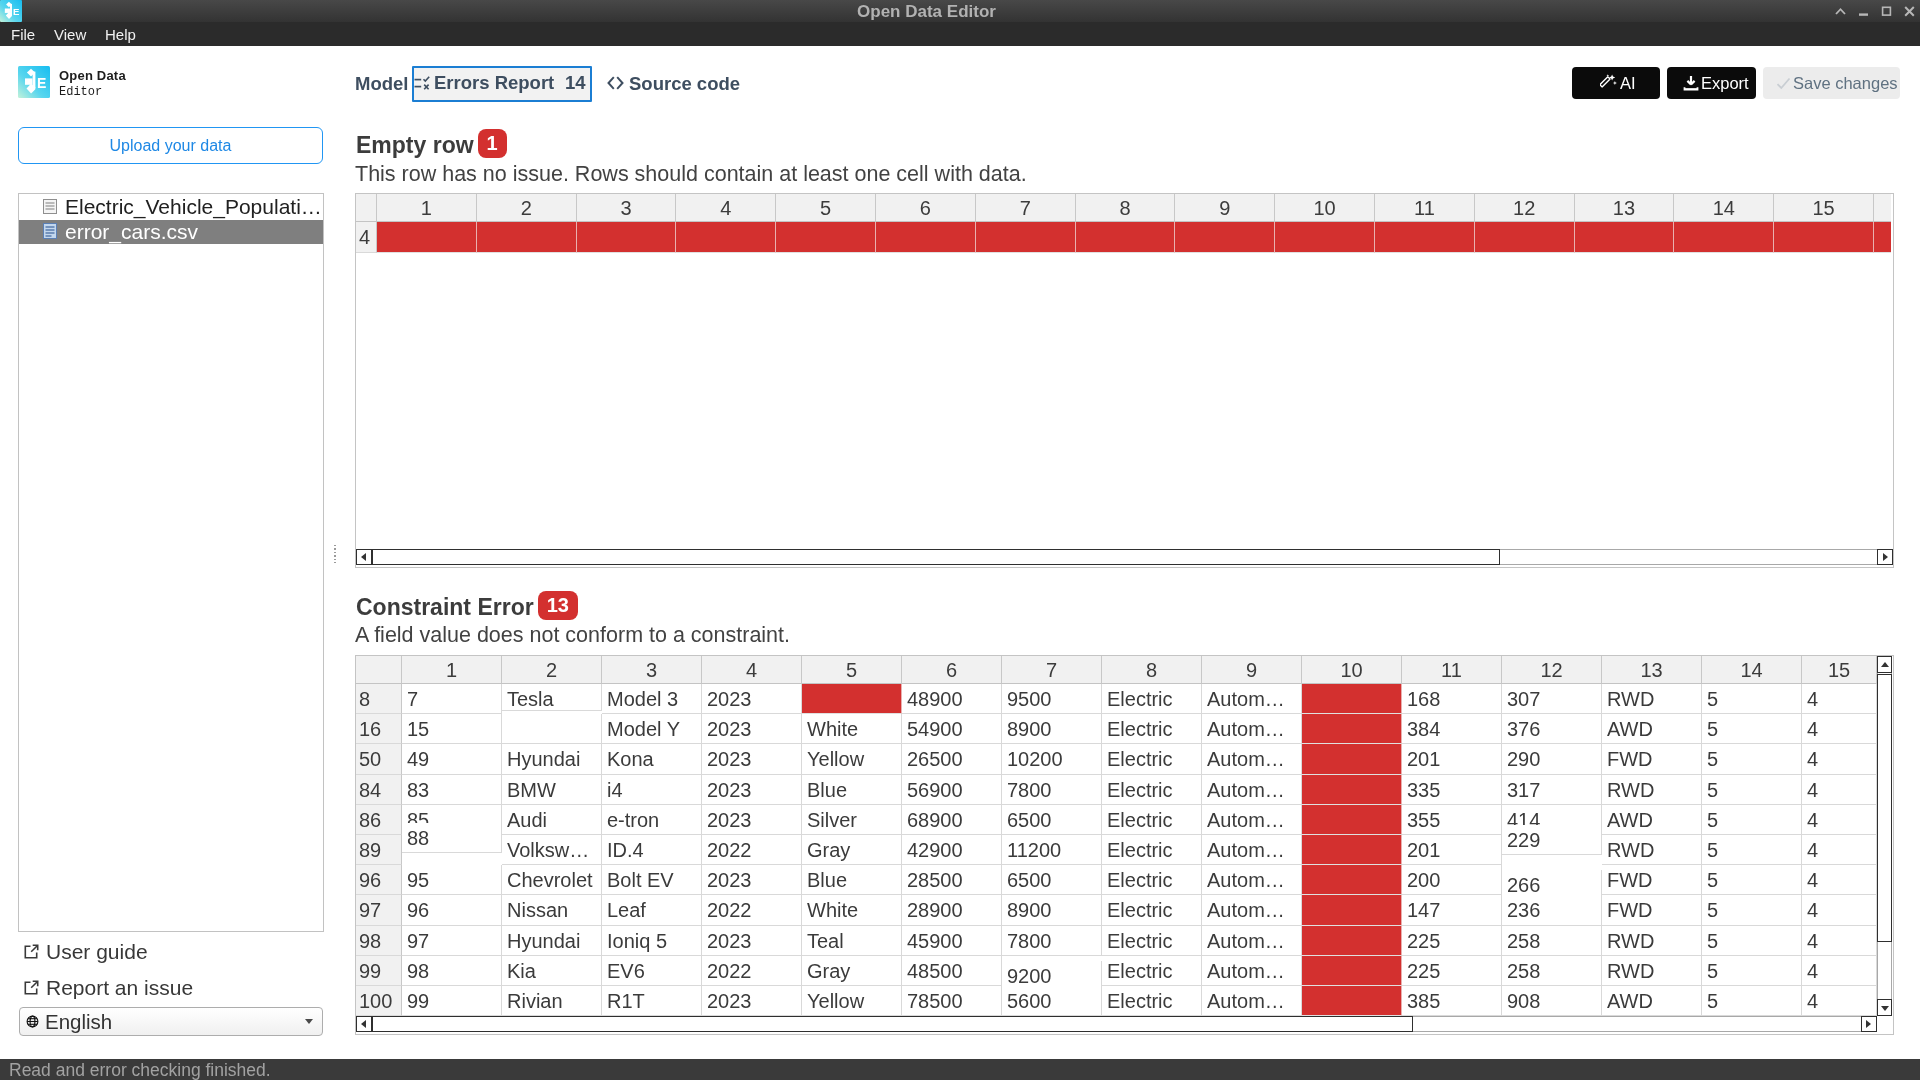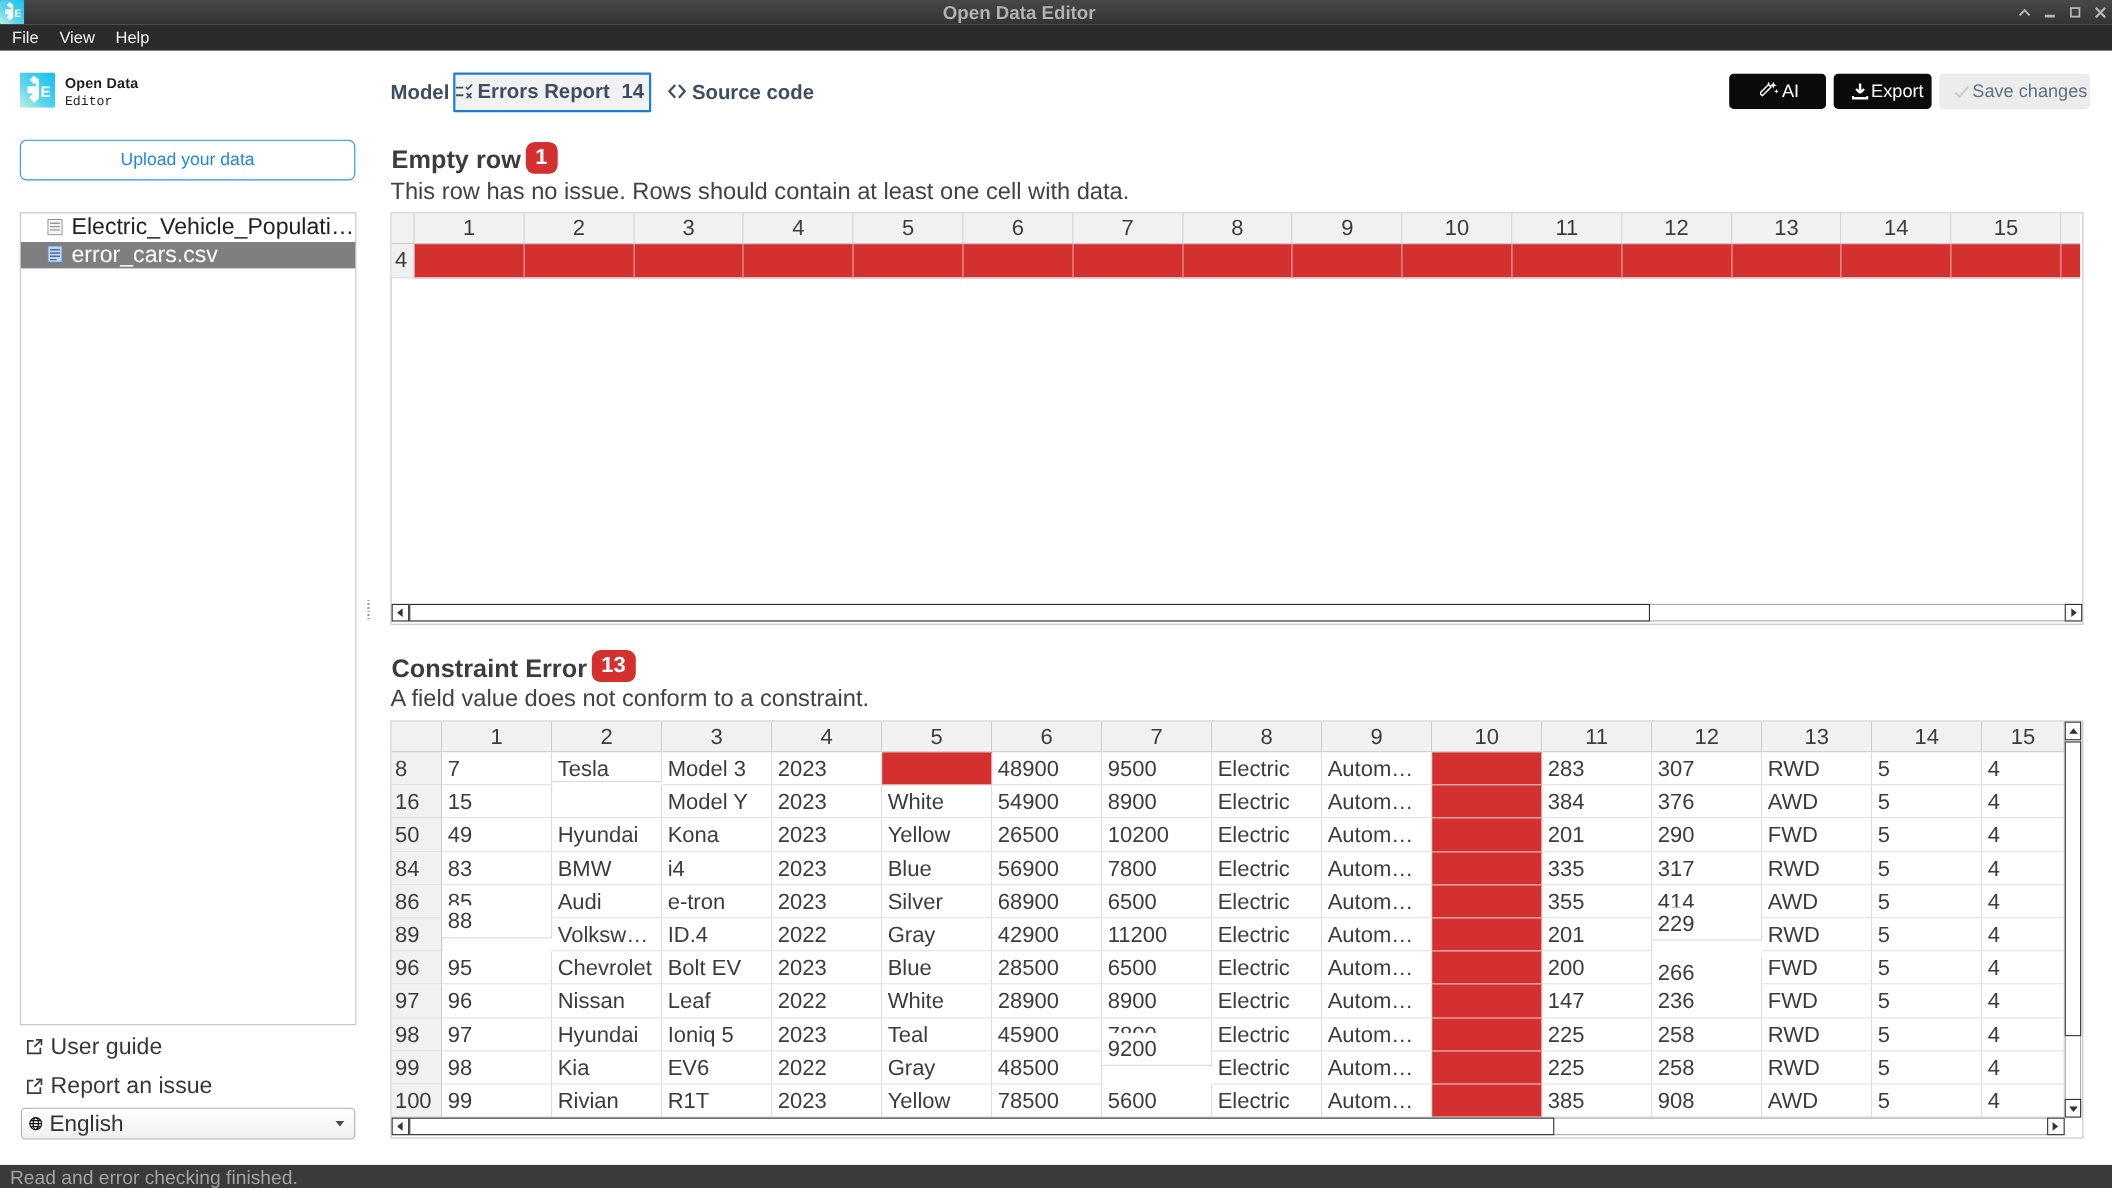--- a/index.html
+++ b/index.html
@@ -283,21 +283,21 @@
 <div class="dc" style="left:46px;top:28.0px;width:100px;height:30.2px;line-height:30.2px">7</div>
 <div class="dc" style="left:146px;top:28.0px;width:100px;height:27px;line-height:30.2px">Tesla</div>
 <div class="dc" style="left:246px;top:28.0px;width:100px;height:30.2px;line-height:30.2px">Model 3</div>
 <div class="dc" style="left:346px;top:28.0px;width:100px;height:30.2px;line-height:30.2px">2023</div>
 <div class="dc rc" style="left:446px;top:28.0px;width:100px;height:30.2px;line-height:30.2px"></div>
 <div class="dc" style="left:546px;top:28.0px;width:100px;height:30.2px;line-height:30.2px">48900</div>
 <div class="dc" style="left:646px;top:28.0px;width:100px;height:30.2px;line-height:30.2px">9500</div>
 <div class="dc" style="left:746px;top:28.0px;width:100px;height:30.2px;line-height:30.2px">Electric</div>
 <div class="dc" style="left:846px;top:28.0px;width:100px;height:30.2px;line-height:30.2px">Autom…</div>
 <div class="dc rc" style="left:946px;top:28.0px;width:100px;height:30.2px;line-height:30.2px"></div>
-<div class="dc" style="left:1046px;top:28.0px;width:100px;height:30.2px;line-height:30.2px">283</div>
+<div class="dc" style="left:1046px;top:28.0px;width:100px;height:30.2px;line-height:30.2px">168</div>
 <div class="dc" style="left:1146px;top:28.0px;width:100px;height:30.2px;line-height:30.2px">307</div>
 <div class="dc" style="left:1246px;top:28.0px;width:100px;height:30.2px;line-height:30.2px">RWD</div>
 <div class="dc" style="left:1346px;top:28.0px;width:100px;height:30.2px;line-height:30.2px">5</div>
 <div class="dc" style="left:1446px;top:28.0px;width:75px;height:30.2px;line-height:30.2px">4</div>
 <div class="lc" style="left:0;top:58.2px;width:46px;height:30.2px;line-height:30.2px">16</div>
 <div class="dc" style="left:46px;top:58.2px;width:100px;height:30.2px;line-height:30.2px">15</div>
 <div class="dc" style="left:146px;top:58.2px;width:100px;height:30.2px;line-height:30.2px"></div>
 <div class="dc" style="left:246px;top:58.2px;width:100px;height:30.2px;line-height:30.2px">Model Y</div>
 <div class="dc" style="left:346px;top:58.2px;width:100px;height:30.2px;line-height:30.2px">2023</div>
 <div class="dc" style="left:446px;top:58.2px;width:100px;height:30.2px;line-height:30.2px">White</div>
@@ -423,21 +423,21 @@
 <div class="dc" style="left:1246px;top:269.6px;width:100px;height:30.2px;line-height:30.2px">RWD</div>
 <div class="dc" style="left:1346px;top:269.6px;width:100px;height:30.2px;line-height:30.2px">5</div>
 <div class="dc" style="left:1446px;top:269.6px;width:75px;height:30.2px;line-height:30.2px">4</div>
 <div class="lc" style="left:0;top:299.8px;width:46px;height:30.2px;line-height:30.2px">99</div>
 <div class="dc" style="left:46px;top:299.8px;width:100px;height:30.2px;line-height:30.2px">98</div>
 <div class="dc" style="left:146px;top:299.8px;width:100px;height:30.2px;line-height:30.2px">Kia</div>
 <div class="dc" style="left:246px;top:299.8px;width:100px;height:30.2px;line-height:30.2px">EV6</div>
 <div class="dc" style="left:346px;top:299.8px;width:100px;height:30.2px;line-height:30.2px">2022</div>
 <div class="dc" style="left:446px;top:299.8px;width:100px;height:30.2px;line-height:30.2px">Gray</div>
 <div class="dc" style="left:546px;top:299.8px;width:100px;height:30.2px;line-height:30.2px">48500</div>
-<div class="dc" style="left:646px;top:283px;width:100px;height:30.2px;line-height:30.2px">9200</div>
+<div class="dc" style="left:646px;top:305px;width:100px;height:30.2px;line-height:30.2px">9200</div>
 <div class="dc" style="left:746px;top:299.8px;width:100px;height:30.2px;line-height:30.2px">Electric</div>
 <div class="dc" style="left:846px;top:299.8px;width:100px;height:30.2px;line-height:30.2px">Autom…</div>
 <div class="dc rc" style="left:946px;top:299.8px;width:100px;height:30.2px;line-height:30.2px"></div>
 <div class="dc" style="left:1046px;top:299.8px;width:100px;height:30.2px;line-height:30.2px">225</div>
 <div class="dc" style="left:1146px;top:299.8px;width:100px;height:30.2px;line-height:30.2px">258</div>
 <div class="dc" style="left:1246px;top:299.8px;width:100px;height:30.2px;line-height:30.2px">RWD</div>
 <div class="dc" style="left:1346px;top:299.8px;width:100px;height:30.2px;line-height:30.2px">5</div>
 <div class="dc" style="left:1446px;top:299.8px;width:75px;height:30.2px;line-height:30.2px">4</div>
 <div class="lc" style="left:0;top:330.0px;width:46px;height:30.2px;line-height:30.2px">100</div>
 <div class="dc" style="left:46px;top:330.0px;width:100px;height:30.2px;line-height:30.2px">99</div>

